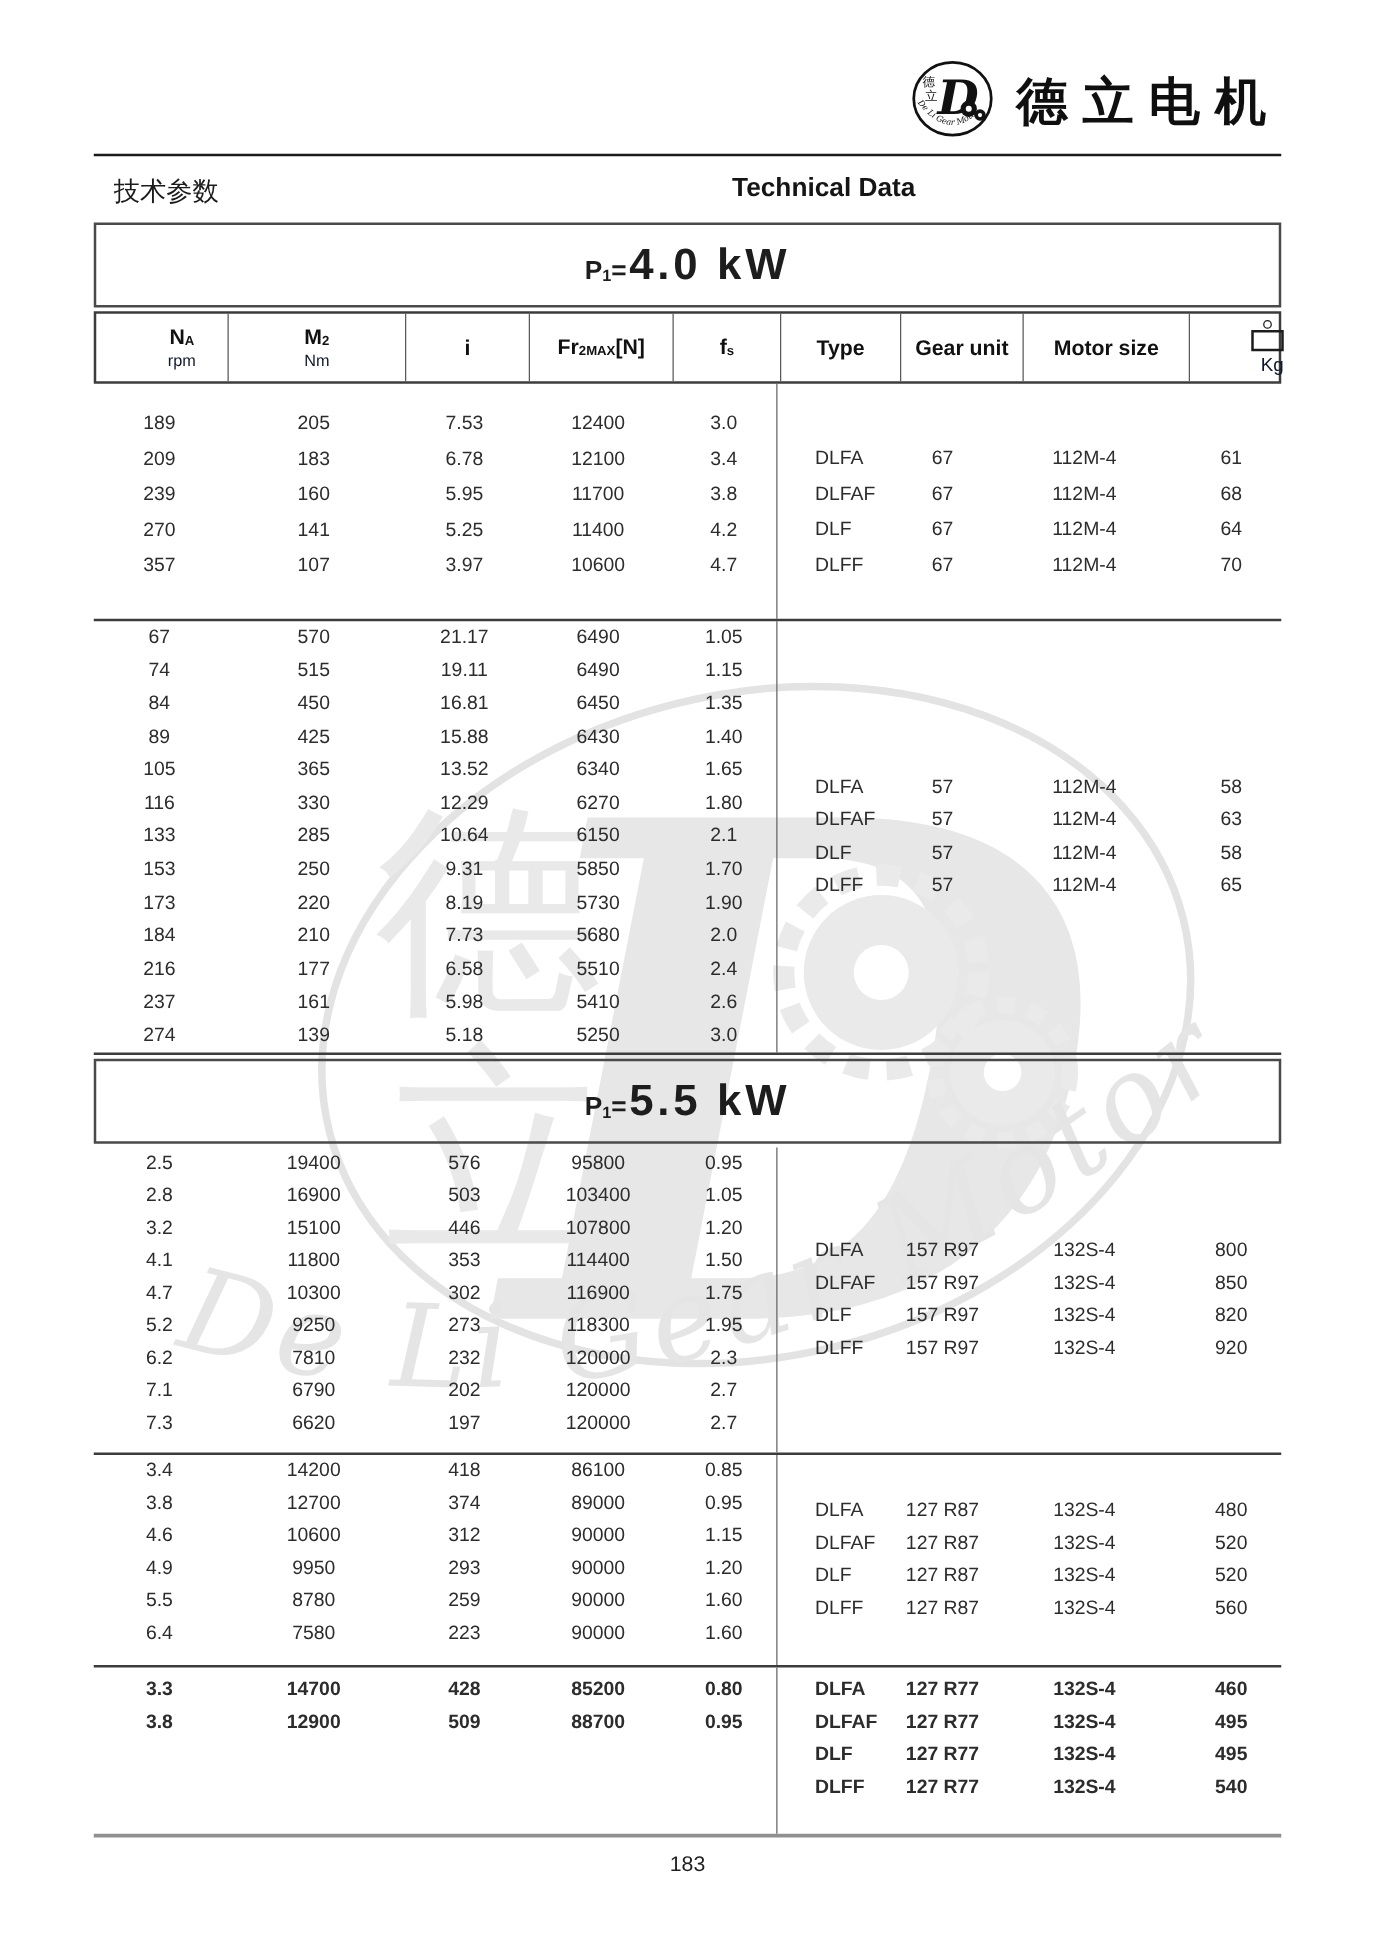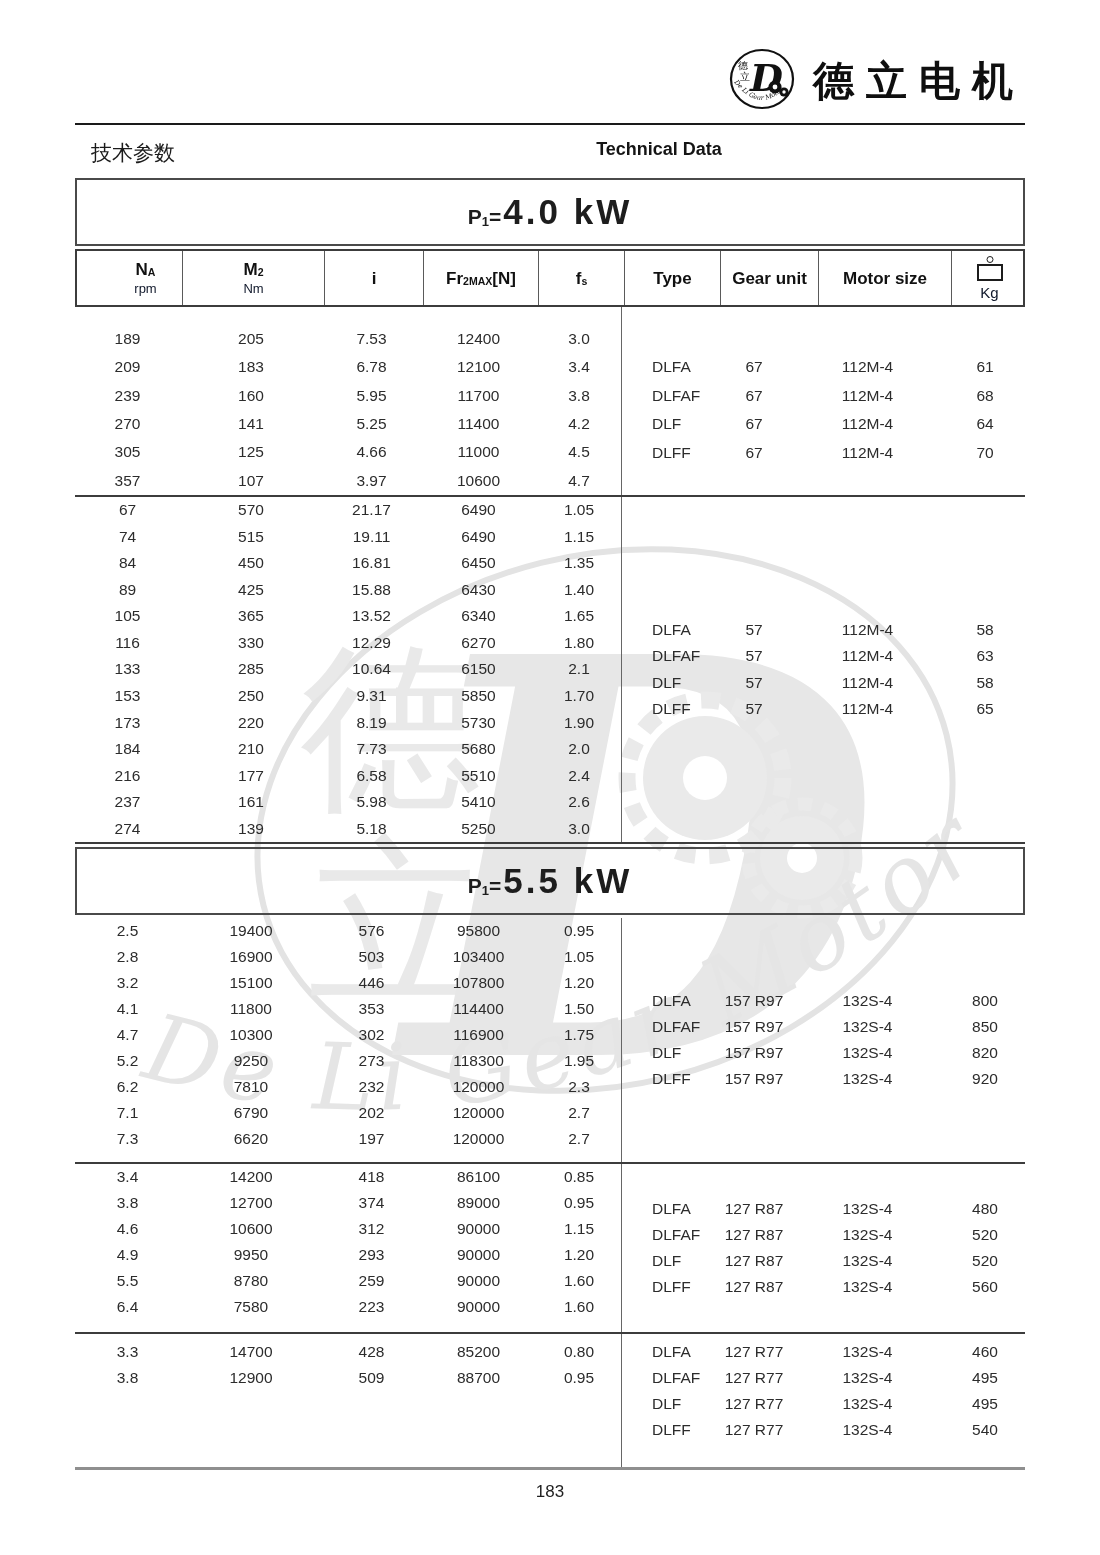--- a/index.html
+++ b/index.html
@@ -12,38 +12,38 @@
   }
   
   .watermark { position:absolute; inset:0; z-index:0; pointer-events:none; }
   
   .page { position:relative; z-index:1; width:950px; margin:0 75px; }
   .header-bar { height:125px; border-bottom:2px solid #1a1a1a; position:relative; }
   .logo-row { position:absolute; right:0; top:46px; display:flex; align-items:center; gap:16px; }
   .brand-cn { font-family:"DejaVu Serif", serif; font-weight:bold; font-size:41px; letter-spacing:12px; color:#0f0f0f; white-space:nowrap; }
   .subtitle-row { height:53px; position:relative; }
   .subtitle-cn { position:absolute; left:16px; top:14px; font-size:21px; color:#1b1b1b; }
-  .subtitle-en { position:absolute; left:584px; top:14px; transform:translateX(-50%); font-size:18px; font-weight:bold; color:#151515; }
+  .subtitle-en { position:absolute; left:584px; top:14px; transform:translateX(-50%); font-size:21px; font-weight:bold; color:#151515; }
   
   .banner { height:68px; border:2px solid #4a4a4a; display:flex; align-items:center; justify-content:center; margin-bottom:3px; background:transparent; }
   .banner-inner { display:flex; align-items:baseline; }
   .bp { font-size:21px; font-weight:bold; letter-spacing:0; }
   .bp sub { font-size:13px; font-weight:bold; vertical-align:-2px; }
   .bv { font-size:35px; font-weight:bold; letter-spacing:3px; margin-left:2px; }
   
   .thead {
     display:grid; grid-template-columns:105px 142px 99px 115px 86px 96px 98px 133px 76px;
     height:58px; border:2px solid #3c3c3c;
   }
   .hcell { border-left:1px solid #5a5a5a; display:flex; flex-direction:column; justify-content:center; align-items:center; text-align:center; padding-top:1px; }
   .hcell:first-child { border-left:none;padding-left:32px; }
   .hmain { font-weight:bold; font-size:17px; color:#111; line-height:1.05; }
   .hmain sub { font-size:0.62em; vertical-align:-1px; }
   .hunit { font-size:13px; color:#0f172a; margin-top:2px; }
-  .hcell.kg { justify-content:center; }
+  .hcell.kg { justify-content:center;align-items:flex-end; }
   .hcell.kg .hunit { font-size:15px; margin-top:3px; }
   .weight-icon { display:block; width:26px; height:17px; border:2px solid #1d1d1d; position:relative; margin-top:8px; }
   .weight-icon::before { content:""; position:absolute; width:5px; height:5px; border:1.5px solid #1d1d1d; border-radius:50%; top:-10px; left:50%; transform:translateX(-50%); background:#fff; }
   
   .block { display:flex; }
   .bleft { width:547px; border-right:1px solid #666; display:flex; flex-direction:column; justify-content:flex-start; }
   .bright { width:403px; display:flex; flex-direction:column; justify-content:center; }
   .drow { display:grid; grid-template-columns:105px 142px 99px 115px 86px; align-items:center; }
   .vrow { display:grid; grid-template-columns:96px 72px 155px 80px; align-items:center; }
   .dc, .vc { font-size:15.5px; color:#2c2c2c; text-align:center; }
@@ -52,21 +52,21 @@
   .block-a .bleft, .block-a .bright { padding-top:18px; }
   .block-a .drow, .block-a .vrow { height:28.5px; }
   .block-b { height:347px; border-bottom:2px solid #3c3c3c; margin-bottom:3px; }
   .block-b .drow, .block-b .vrow { height:26.6px; }
   .block-c { height:246px; border-bottom:2px solid #3c3c3c; }
   .block-c .drow, .block-c .vrow { height:26px; }
   .block-d { height:170px; border-bottom:2px solid #3c3c3c; }
   .block-d .drow, .block-d .vrow { height:26px; }
   .block-e { height:133px; }
   .block-e .bleft, .block-e .bright { justify-content:flex-start; padding-top:5px; }
-  .block-e .drow, .block-e .vrow { height:26px; }
+  .block-e .drow, .block-e .vrow { height:26px;font-weight:bold; }
   
   .footer-line { height:3px; background:#8f8f8f; }
   .page-number { text-align:center; font-size:17px; color:#1f1f1f; margin-top:12px; }
 </style>
 </head>
 <body>
 
 <div class="watermark">
   <svg width="1100" height="1555" viewBox="0 0 1100 1555">
     <ellipse cx="605" cy="820" rx="352" ry="265" fill="none" stroke="#e3e3e3" stroke-width="6" transform="rotate(-14 605 820)"></ellipse>
@@ -180,27 +180,20 @@
             <div class="dc cell-fs">3.8</div>
           </div>
           <div class="drow">
             <div class="dc cell-na">270</div>
             <div class="dc cell-m2">141</div>
             <div class="dc cell-i">5.25</div>
             <div class="dc cell-fr2max">11400</div>
             <div class="dc cell-fs">4.2</div>
           </div>
           <div class="drow">
-            <div class="dc cell-na">305</div>
-            <div class="dc cell-m2">125</div>
-            <div class="dc cell-i">4.66</div>
-            <div class="dc cell-fr2max">11000</div>
-            <div class="dc cell-fs">4.5</div>
-          </div>
-          <div class="drow">
             <div class="dc cell-na">357</div>
             <div class="dc cell-m2">107</div>
             <div class="dc cell-i">3.97</div>
             <div class="dc cell-fr2max">10600</div>
             <div class="dc cell-fs">4.7</div>
           </div>
         </div>
         <div class="bright">
           <div class="vrow">
             <div class="vc cell-type">DLFA</div>

